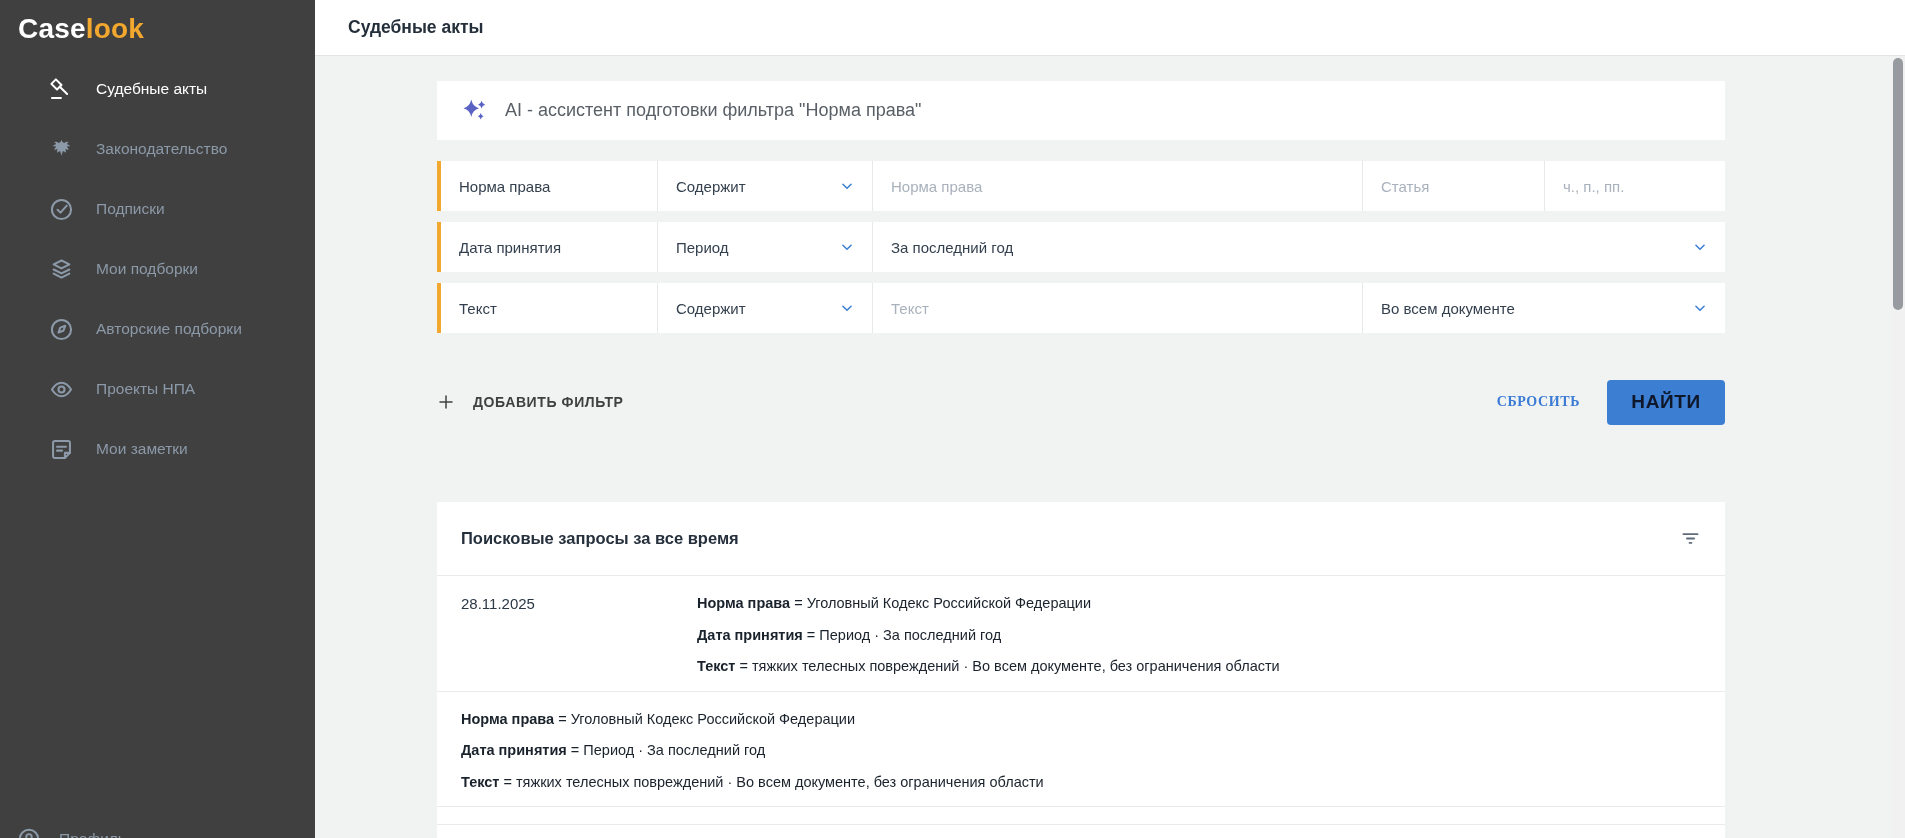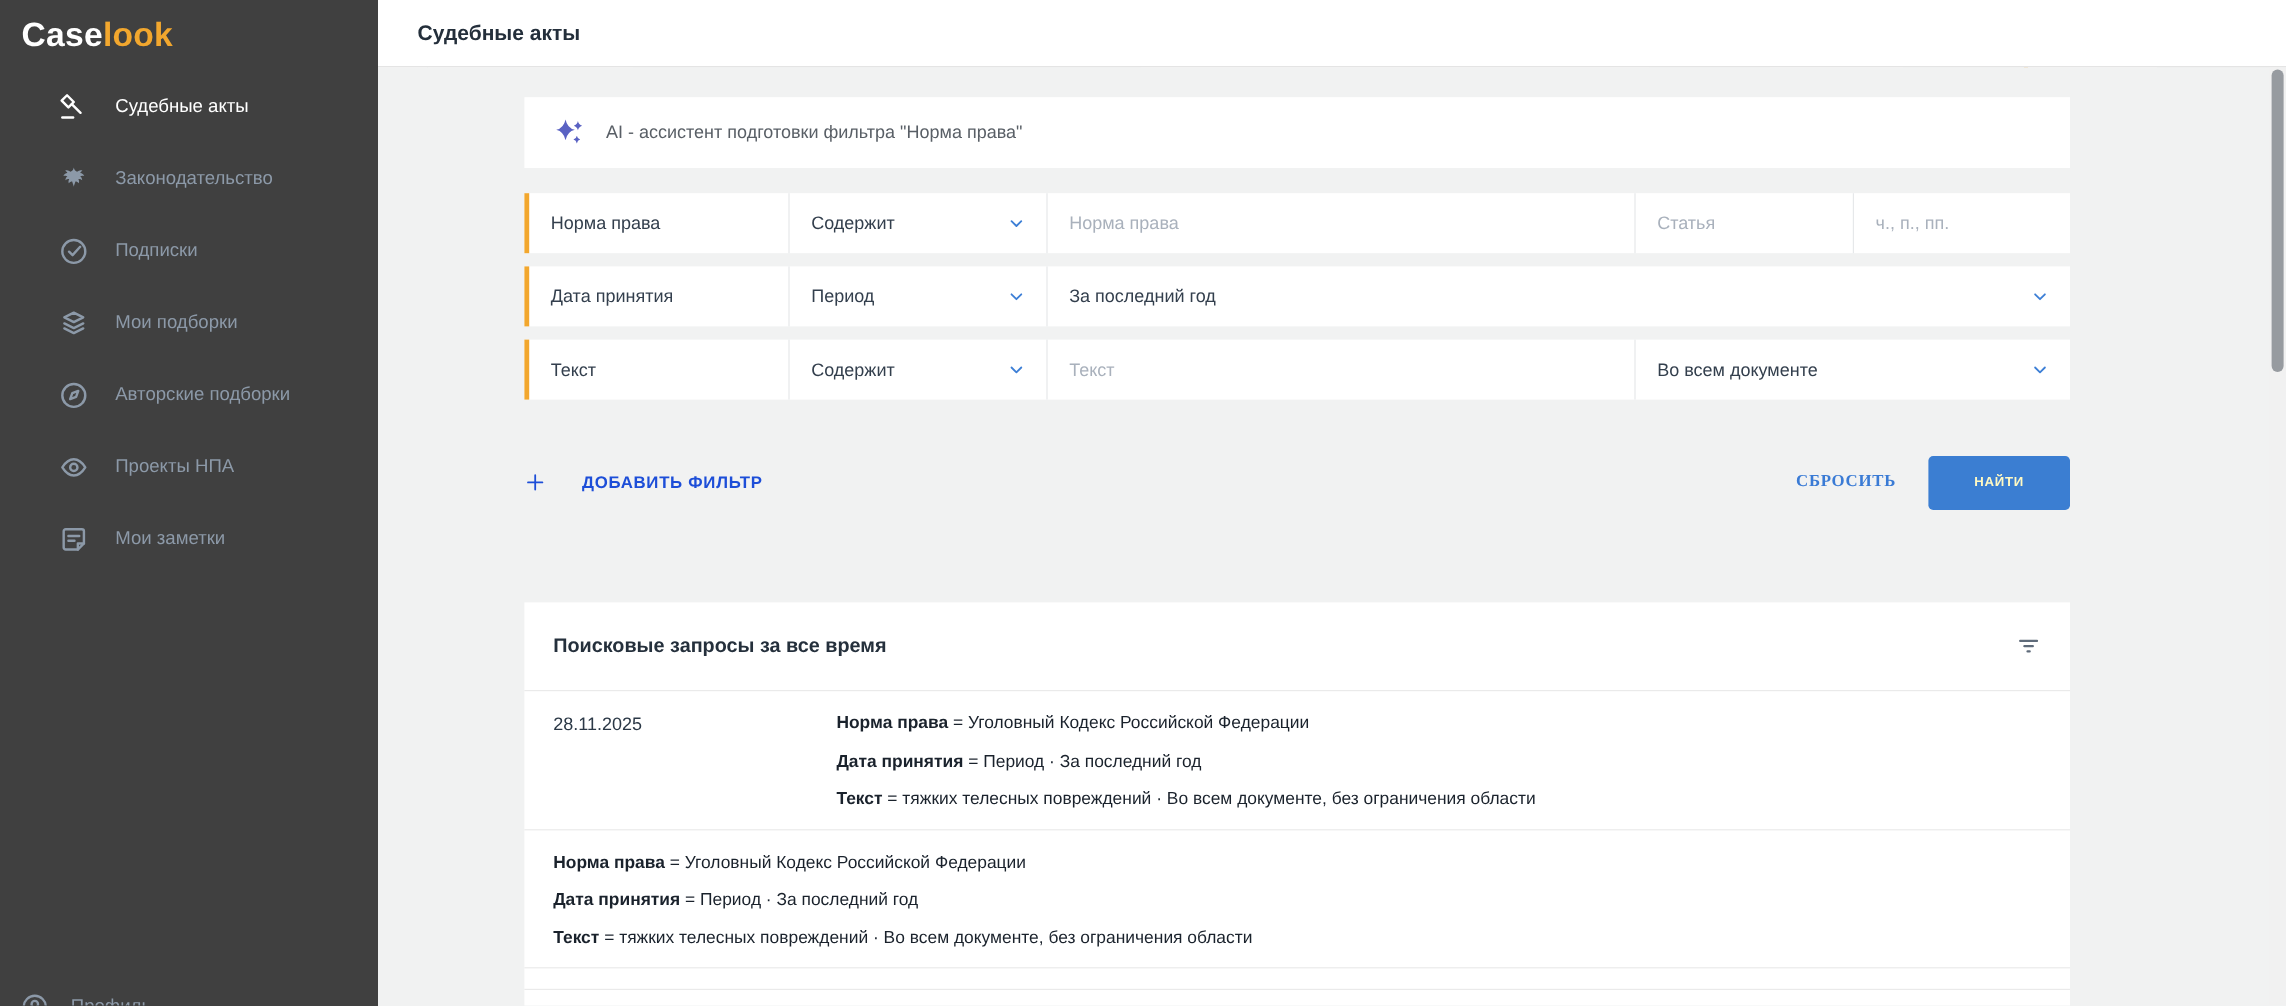--- a/index.html
+++ b/index.html
@@ -32,47 +32,47 @@
   .badge-dot { position:absolute; top:-3px; right:1px; width:11px; height:11px; border-radius:50%; background:#F5B324; }
 
   
   .main { position:fixed; left:315px; top:56px; right:0; bottom:0; background:#F1F2F2; overflow:hidden; }
   .v-scrollbar { position:absolute; top:0; right:0; width:14px; height:100%; background:#F1F1F1; }
   .v-thumb { position:absolute; top:2px; right:2px; width:10px; height:252px; background:#979BA0; border-radius:5px; }
   .content { margin-left:122px; width:1288px; }
 
   .ai-banner { margin-top:25px; height:59px; background:#FFFFFF; display:flex; align-items:center; padding-left:22px; cursor:pointer; }
   .ai-icon { width:31px; height:31px; margin-right:15px; color:#5A62C3; }
-  .ai-text { font-size:15px; color:#595F66; }
+  .ai-text { font-size:18px; color:#595F66; }
 
   .filter-row { height:50px; background:#FFFFFF; border-left:4px solid #F2A72E; display:flex; margin-bottom:11px; }
   .filter-row.first { margin-top:21px; }
   .fcell { border-right:1px solid #E6E8EA; display:flex; align-items:center; padding:0 18px; font-size:15px; color:#333F4D; }
   .fcell.last { border-right:none; }
   .fcell.op, .fcell.sel { justify-content:space-between; cursor:pointer; }
   .w-label { width:217px; }
   .w-op { width:215px; }
   .w-main { width:490px; }
   .w-art { width:182px; }
   .w-part { width:180px; }
   .w-wide { width:852px; }
   .w-scope { width:362px; }
   .chev { width:14px; height:14px; color:#3D7FD6; flex:none; }
   .fcell input { border:none; outline:none; width:100%; font-family:"Liberation Sans",sans-serif;
                  font-size:15px; color:#333F4D; background:transparent; }
   .fcell input::placeholder { color:#A9B1BC; opacity:1; }
 
   .actions { margin-top:39px; height:60px; display:flex; align-items:center; }
-  .add-filter { display:flex; align-items:center; gap:30px; color:#1d4ed8; font-size:14px; font-weight:700;
+  .add-filter { display:flex; align-items:center; gap:18px; color:#404040; font-size:14px; font-weight:700;
                 letter-spacing:.6px; cursor:pointer; background:none; border:none; font-family:inherit; }
   .add-filter svg { width:18px; height:18px; }
   .actions .spacer { flex:1; }
   .reset-btn { color:#3A7BD5; font-size:14px; font-weight:700; letter-spacing:.6px; margin-right:27px;
                background:none; border:none; cursor:pointer; font-family:Liberation Serif, serif; }
-  .search-btn { width:118px; height:45px; background:#3B7ED2; color:#fef9c3; font-size:11px; font-weight:700;
+  .search-btn { width:118px; height:45px; background:#3B7ED2; color:#0f172a; font-size:19px; font-weight:700;
                 letter-spacing:.6px; border:none; border-radius:4px; cursor:pointer; font-family:inherit; }
 
   .history { margin-top:70px; background:#FFFFFF; }
   .history-header { height:73px; display:flex; align-items:center; justify-content:space-between; padding:0 24px; }
   .history-title { font-size:16.5px; font-weight:700; color:#25303C; }
   .filter-icon { width:21px; height:21px; color:#5F6B7A; cursor:pointer; }
   .hline { height:1px; background:#EAEAEA; }
   .entry { display:flex; padding:12px 24px 8px; border-bottom:1px solid #EAEAEA; cursor:pointer; }
   .entry-date { width:236px; flex:none; font-size:15px; color:#2B3846; line-height:31.5px; }
   .entry-lines { font-size:14.5px; color:#1A222C; line-height:31.5px; }

